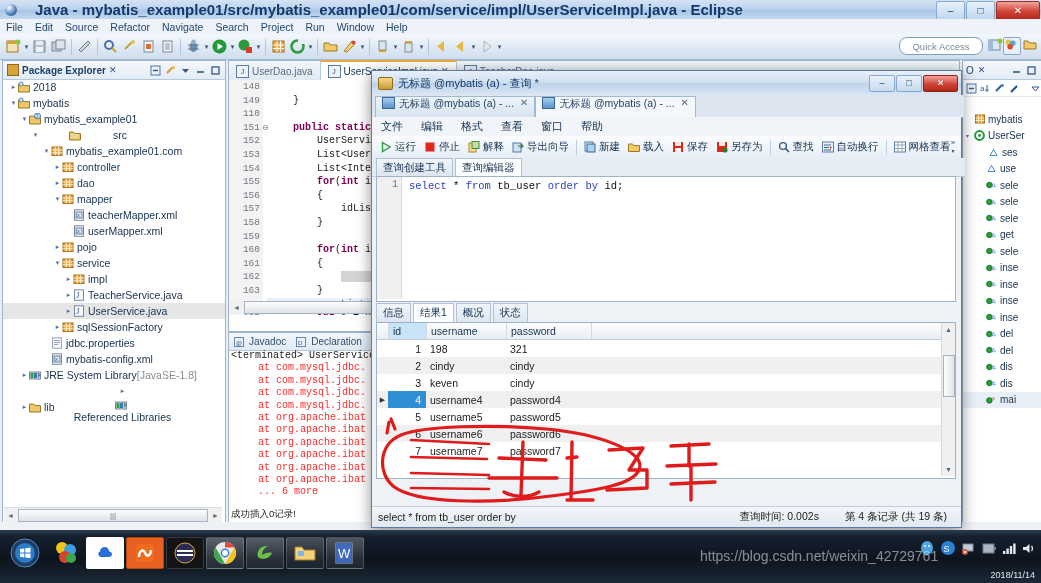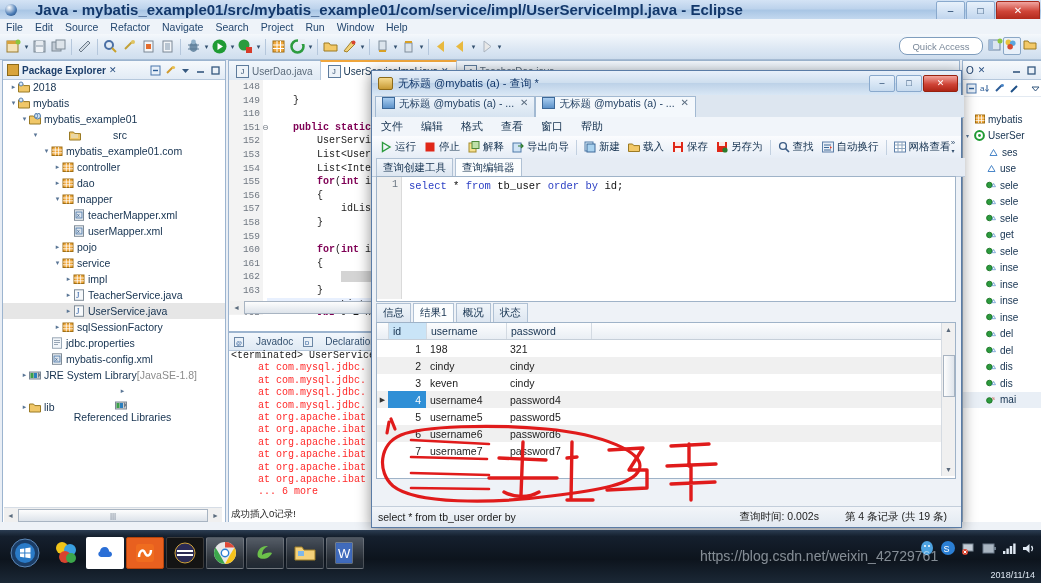--- a/index.html
+++ b/index.html
@@ -82,21 +82,21 @@
   .cline{position:absolute;left:40px;height:13.6px;line-height:13.6px;font-family:"Liberation Mono","DejaVu Sans Mono",monospace;font-size:10px;color:#1c1c1c;white-space:pre;}
   .kw{color:#7f0055;font-weight:bold;}
   .hl{background:#d4d4d4;}
   .curline{position:absolute;left:38px;width:692px;height:13.6px;background:#e8f0fe;}
   .markbar{position:absolute;left:0;width:5px;background:#a6c8e8;}
   #ed-hscroll{position:absolute;left:1px;bottom:1px;width:726px;height:13px;background:#f0f0f0;display:flex;align-items:center;}
 
   
   #console{left:228px;top:332px;width:730px;height:190px;background:#fff;border:1px solid #9cb4cf;}
   #con-tabs{height:17px;background:linear-gradient(180deg,#f2f7fc,#dfe9f4);border-bottom:1px solid #b6c8dc;display:flex;align-items:center;}
-  .ctab{font-size:10px;color:#33506f;padding:0 5px;display:flex;align-items:center;gap:12px;white-space:nowrap;}
+  .ctab{font-size:10px;color:#33506f;padding:0 5px;display:flex;align-items:center;gap:5px;white-space:nowrap;}
   #con-body{position:absolute;left:0;top:17px;width:730px;height:155px;overflow:hidden;font-family:"Liberation Mono","DejaVu Sans Mono",monospace;font-size:10px;}
   .trline{height:12.4px;line-height:12.4px;color:#ff2a2a;white-space:pre;padding-left:5px;}
   .trhead{height:12.4px;line-height:12.4px;color:#1b1b1b;white-space:pre;padding-left:2px;font-size:10px;}
   #con-status{position:absolute;left:2px;bottom:2px;font-size:9.5px;color:#222;}
 
   
   #outline{left:962px;top:60px;width:78px;height:462px;background:#fff;border:1px solid #9cb4cf;}
   #ol-tabbar{height:18px;background:linear-gradient(180deg,#f6f9fc,#e2ebf5);border-bottom:1px solid #b6c8dc;display:flex;align-items:center;font-size:10px;color:#1d3f6b;}
   #ol-toolbar{height:16px;display:flex;align-items:center;gap:3px;padding-left:3px;border-bottom:1px solid #e3eaf2;}
   #ol-tree{position:absolute;left:0;top:50px;width:78px;height:405px;overflow:hidden;}

